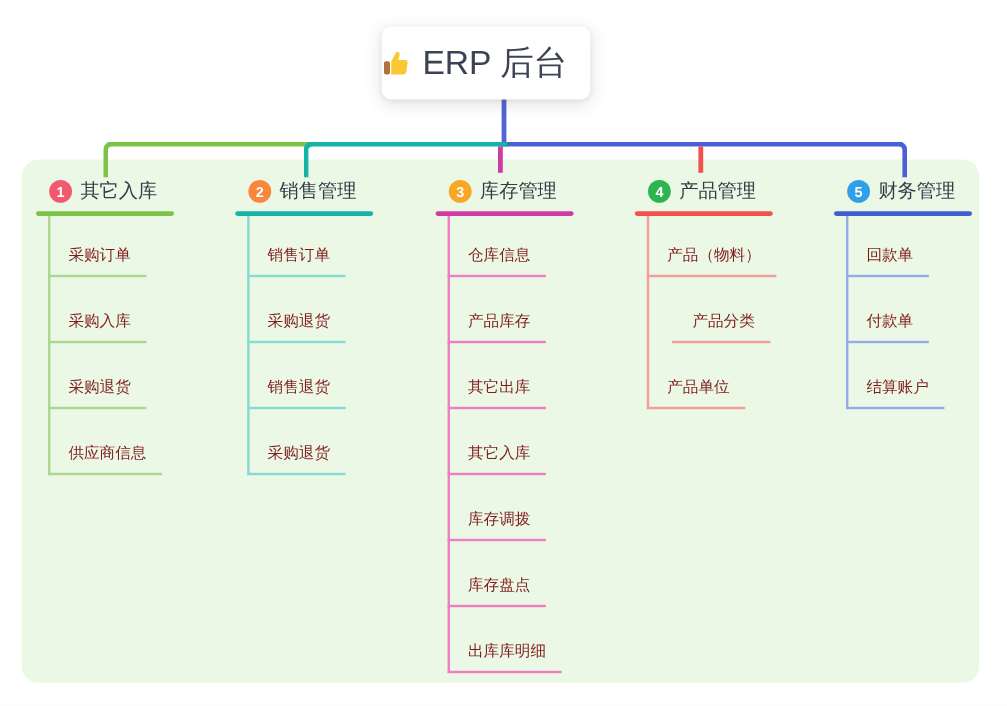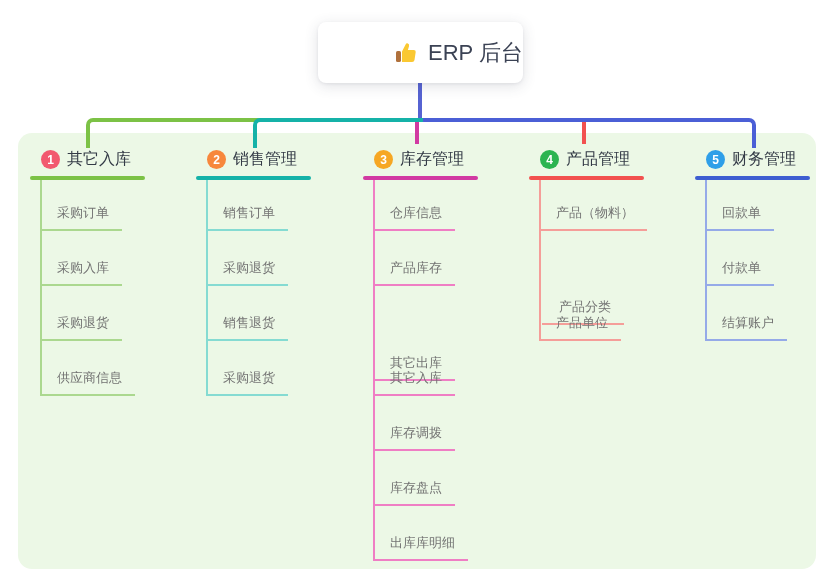--- a/index.html
+++ b/index.html
@@ -1,22 +1,22 @@
 <!DOCTYPE html>
 <html><head>
 <meta charset="utf-8">
 <style>
   html,body{margin:0;padding:0;background:#ffffff;}
   body{width:839px;height:588px;font-family:"Liberation Sans","DejaVu Sans",sans-serif;}
   .stage{position:relative;width:839px;height:588px;background:#ffffff;overflow:hidden;}
 
   
-  .root-node{position:absolute;left:318px;top:22px;width:205px;height:61px;background:#ffffff;
+  .root-node{position:absolute;left:318px;top:22px;width:174px;height:61px;background:#ffffff;
     border-radius:8px;box-shadow:0 3px 14px rgba(60,70,90,.16),0 1px 3px rgba(60,70,90,.08);
-    display:flex;align-items:center;justify-content:flex-end;gap:10px;font-size:22px;color:#3b4254;z-index:5;}
+    display:flex;align-items:center;justify-content:flex-start;gap:10px;font-size:28px;color:#3b4254;z-index:5;}
   .thumb-icon{display:flex;align-items:center;}
 
   
   .panel{position:absolute;left:18px;top:133px;width:798px;height:436px;border-radius:14px;z-index:0;}
 
   
   .conn{position:absolute;z-index:2;}
   #conn-v-root{left:418px;top:82px;width:4px;height:38px;}
   .l-corner{background:transparent !important;}
   #conn-l-b1{left:86px;top:118px;width:171px;height:26px;border-top:4px solid;border-left:4px solid;border-top-left-radius:7px;}
@@ -25,21 +25,21 @@
   #conn-d-b3{left:415px;top:122px;width:4px;height:22px;z-index:3;}
   #conn-d-b4{left:582px;top:122px;width:4px;height:22px;z-index:3;}
 
   
   .branch-head{position:absolute;top:149px;display:flex;align-items:center;gap:7px;font-size:16px;
     color:#333a46;z-index:3;cursor:default;white-space:nowrap;}
   .badge{width:19px;height:19px;border-radius:50%;color:#ffffff;font-size:12px;font-weight:bold;
     display:flex;align-items:center;justify-content:center;flex:0 0 auto;}
   .t-underline{position:absolute;top:176px;height:4px;width:115px;border-radius:2px;z-index:3;}
   .v-line{position:absolute;width:2px;z-index:1;}
-  .item{position:absolute;font-size:13px;color:#737373;line-height:18px;padding:0 13px 7px 17px;
+  .item{position:absolute;font-size:13px;color:#7f1d1d;line-height:18px;padding:0 13px 7px 17px;
     border-bottom:2px solid;white-space:nowrap;z-index:2;}
 </style>
 </head>
 <body>
 
 <div class="stage">
 
   <div class="root-node">
     <span class="thumb-icon">
       <svg width="24" height="24" viewBox="0 0 24 24">
@@ -81,33 +81,33 @@
       <div class="item" style="left: 206px; top: 314px; border-bottom-color: rgb(133, 219, 210);">销售退货</div>
       <div class="item" style="left: 206px; top: 369px; border-bottom-color: rgb(133, 219, 210);">采购退货</div>
       <div class="branch-head" style="left: 374px;">
         <span class="badge" style="background: rgb(246, 167, 35);">3</span>
         <span>库存管理</span>
       </div>
       <div class="t-underline" style="left: 363px; background: rgb(209, 58, 162);"></div>
       <div class="v-line" style="left: 373px; top: 180px; height: 381px; background: rgb(239, 126, 196);"></div>
       <div class="item" style="left: 373px; top: 204px; border-bottom-color: rgb(239, 126, 196);">仓库信息</div>
       <div class="item" style="left: 373px; top: 259px; border-bottom-color: rgb(239, 126, 196);">产品库存</div>
-      <div class="item" style="left: 373px; top: 314px; border-bottom-color: rgb(239, 126, 196); margin-top: 40px;">其它出库</div>
+      <div class="item" style="left: 373px; top: 314px; border-bottom-color: rgb(239, 126, 196);">其它出库</div>
       <div class="item" style="left: 373px; top: 369px; border-bottom-color: rgb(239, 126, 196); font-family: Liberation Serif, serif;">其它入库</div>
       <div class="item" style="left: 373px; top: 424px; border-bottom-color: rgb(239, 126, 196);">库存调拨</div>
       <div class="item" style="left: 373px; top: 479px; border-bottom-color: rgb(239, 126, 196);">库存盘点</div>
       <div class="item" style="left: 373px; top: 534px; border-bottom-color: rgb(239, 126, 196);">出库库明细</div>
       <div class="branch-head" style="left: 540px;">
         <span class="badge" style="background: rgb(44, 180, 81);">4</span>
         <span>产品管理</span>
       </div>
       <div class="t-underline" style="left: 529px; background: rgb(242, 81, 79);"></div>
       <div class="v-line" style="left: 539px; top: 180px; height: 161px; background: rgb(245, 158, 153);"></div>
       <div class="item" style="left: 539px; top: 204px; border-bottom-color: rgb(245, 158, 153);">产品（物料）</div>
-      <div class="item" style="left: 542px; top: 259px; border-bottom-color: rgb(245, 158, 153); margin-top: 39px;">产品分类</div>
+      <div class="item" style="left: 560px; top: 259px; border-bottom-color: rgb(245, 158, 153);">产品分类</div>
       <div class="item" style="left: 539px; top: 314px; border-bottom-color: rgb(245, 158, 153);">产品单位</div>
       <div class="branch-head" style="left: 706px;">
         <span class="badge" style="background: rgb(47, 159, 232);">5</span>
         <span>财务管理</span>
       </div>
       <div class="t-underline" style="left: 695px; background: rgb(62, 94, 209);"></div>
       <div class="v-line" style="left: 705px; top: 180px; height: 161px; background: rgb(149, 170, 232);"></div>
       <div class="item" style="left: 705px; top: 204px; border-bottom-color: rgb(149, 170, 232);">回款单</div>
       <div class="item" style="left: 705px; top: 259px; border-bottom-color: rgb(149, 170, 232);">付款单</div>
       <div class="item" style="left: 705px; top: 314px; border-bottom-color: rgb(149, 170, 232);">结算账户</div>

